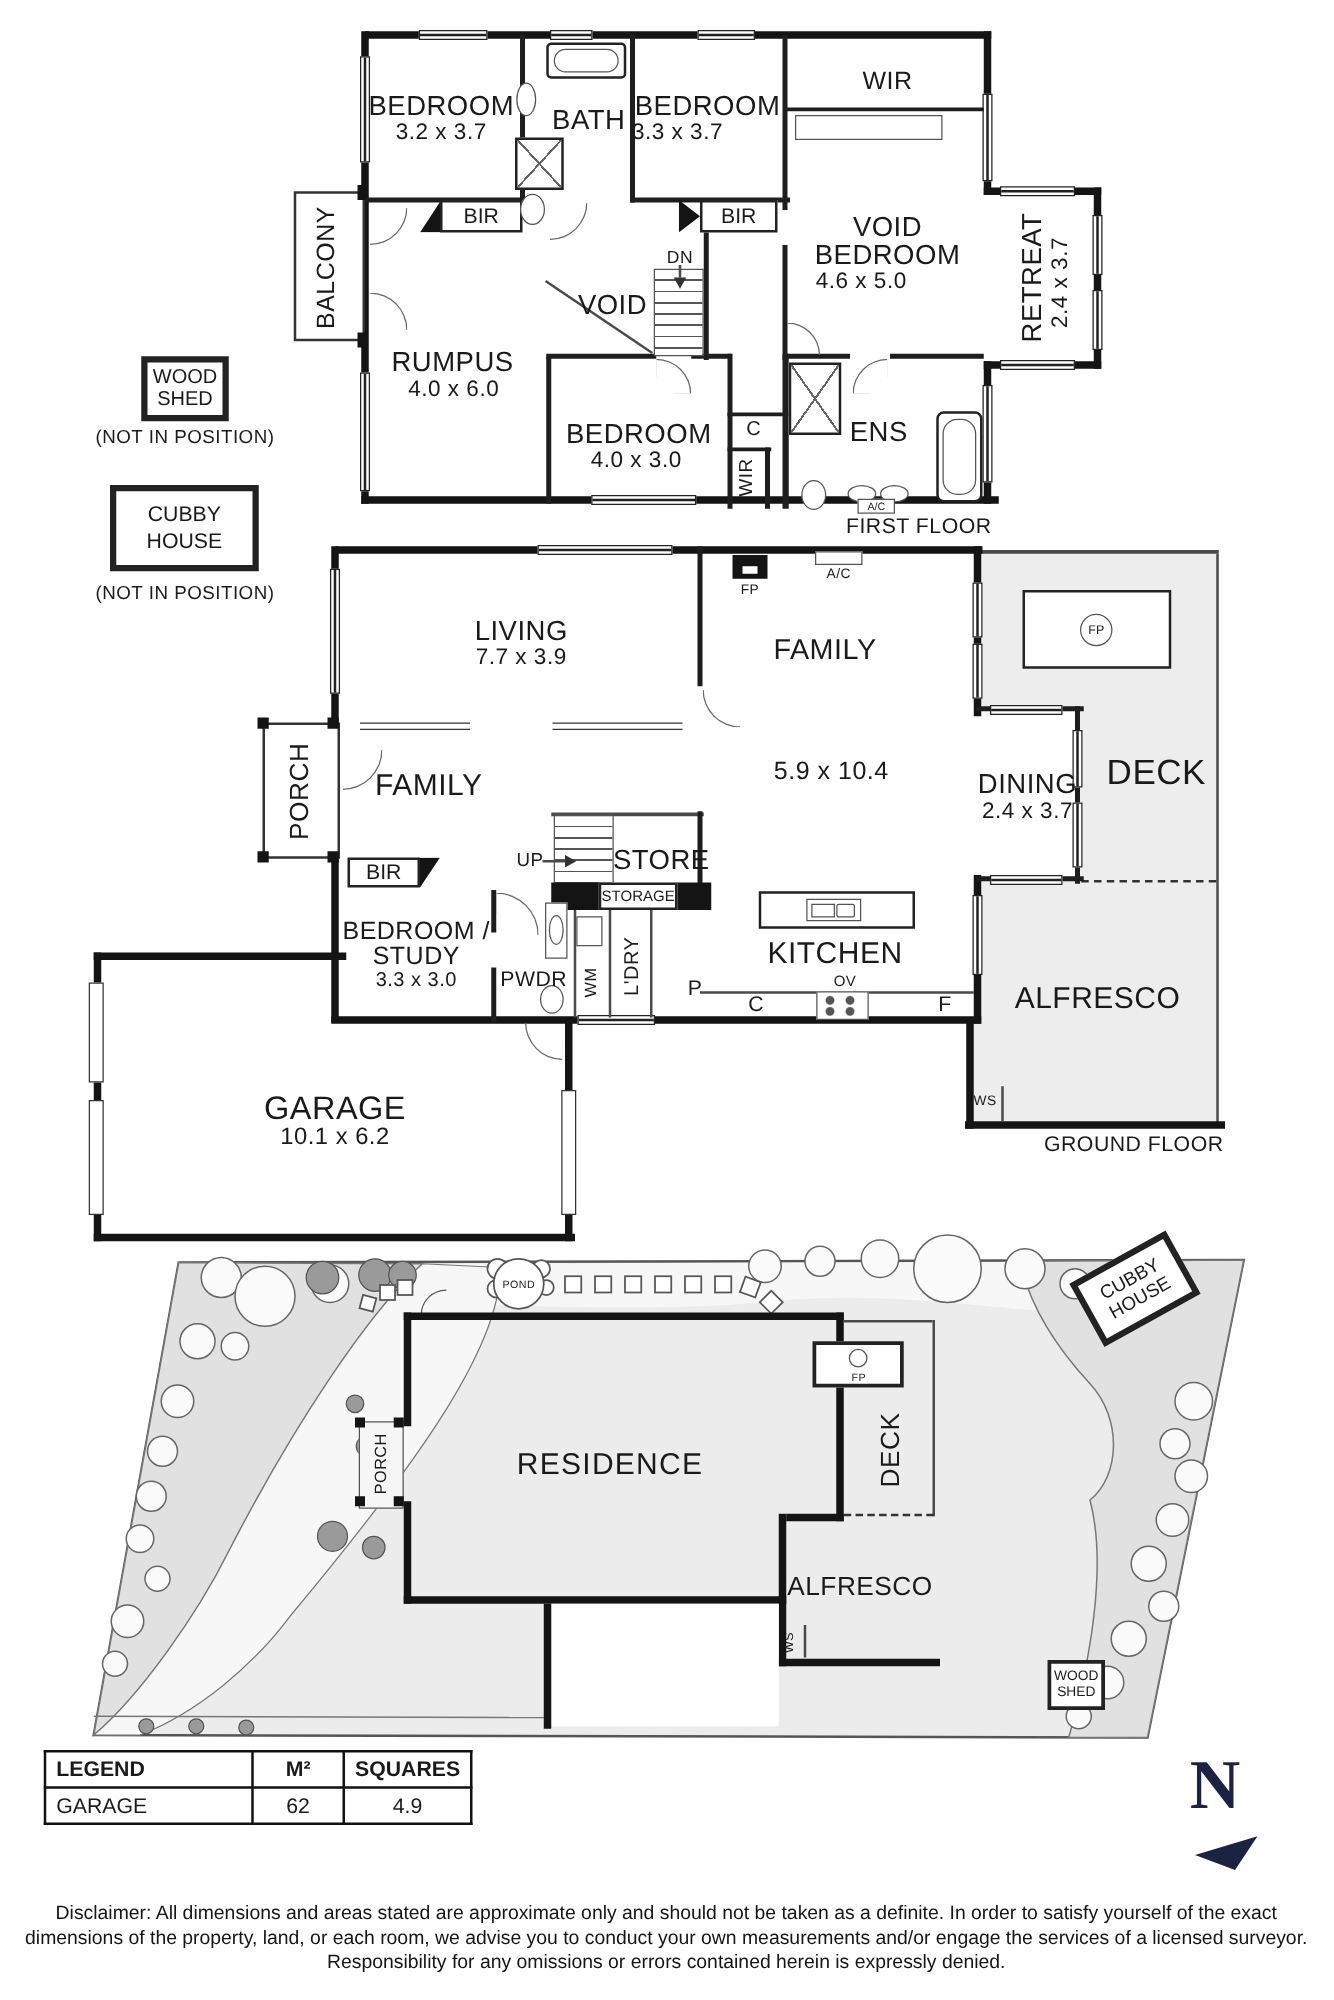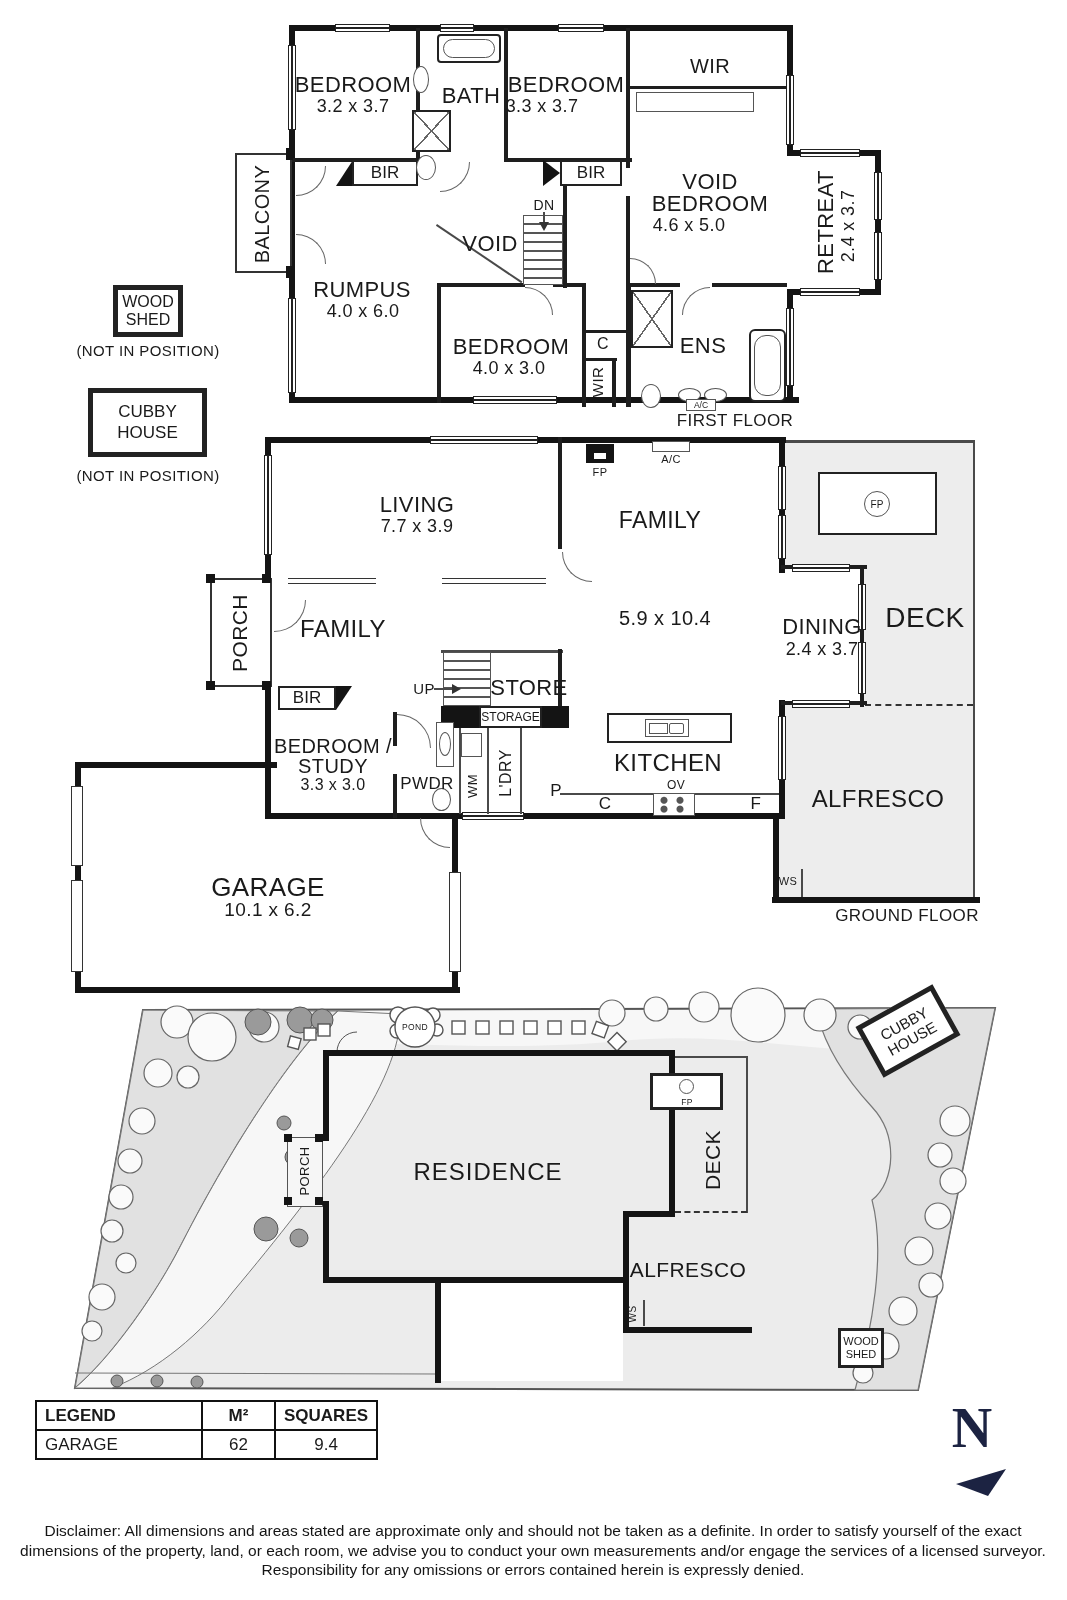--- a/index.html
+++ b/index.html
@@ -434,21 +434,21 @@
   <table class="legend">
     <tbody>
         <tr class="hd">
       <td style="width:148px">LEGEND</td>
       <td class="c" style="width:55px">M²</td>
       <td class="c" style="width:78px">SQUARES</td>
     </tr>
     <tr>
       <td>GARAGE</td>
       <td class="c">62</td>
-      <td class="c">9.4</td>
+      <td class="c">4.9</td>
     </tr>
   </tbody>
     </table>
 
   <div>
     <div class="northN" style="left:972px;top:1428px">N</div>
     <svg style="position:absolute;left:938px;top:1464px" width="80" height="36" viewBox="0 0 80 36">
       <polygon points="18,20 68,5 50,32" fill="#1c2342"></polygon>
     </svg>
   </div>

